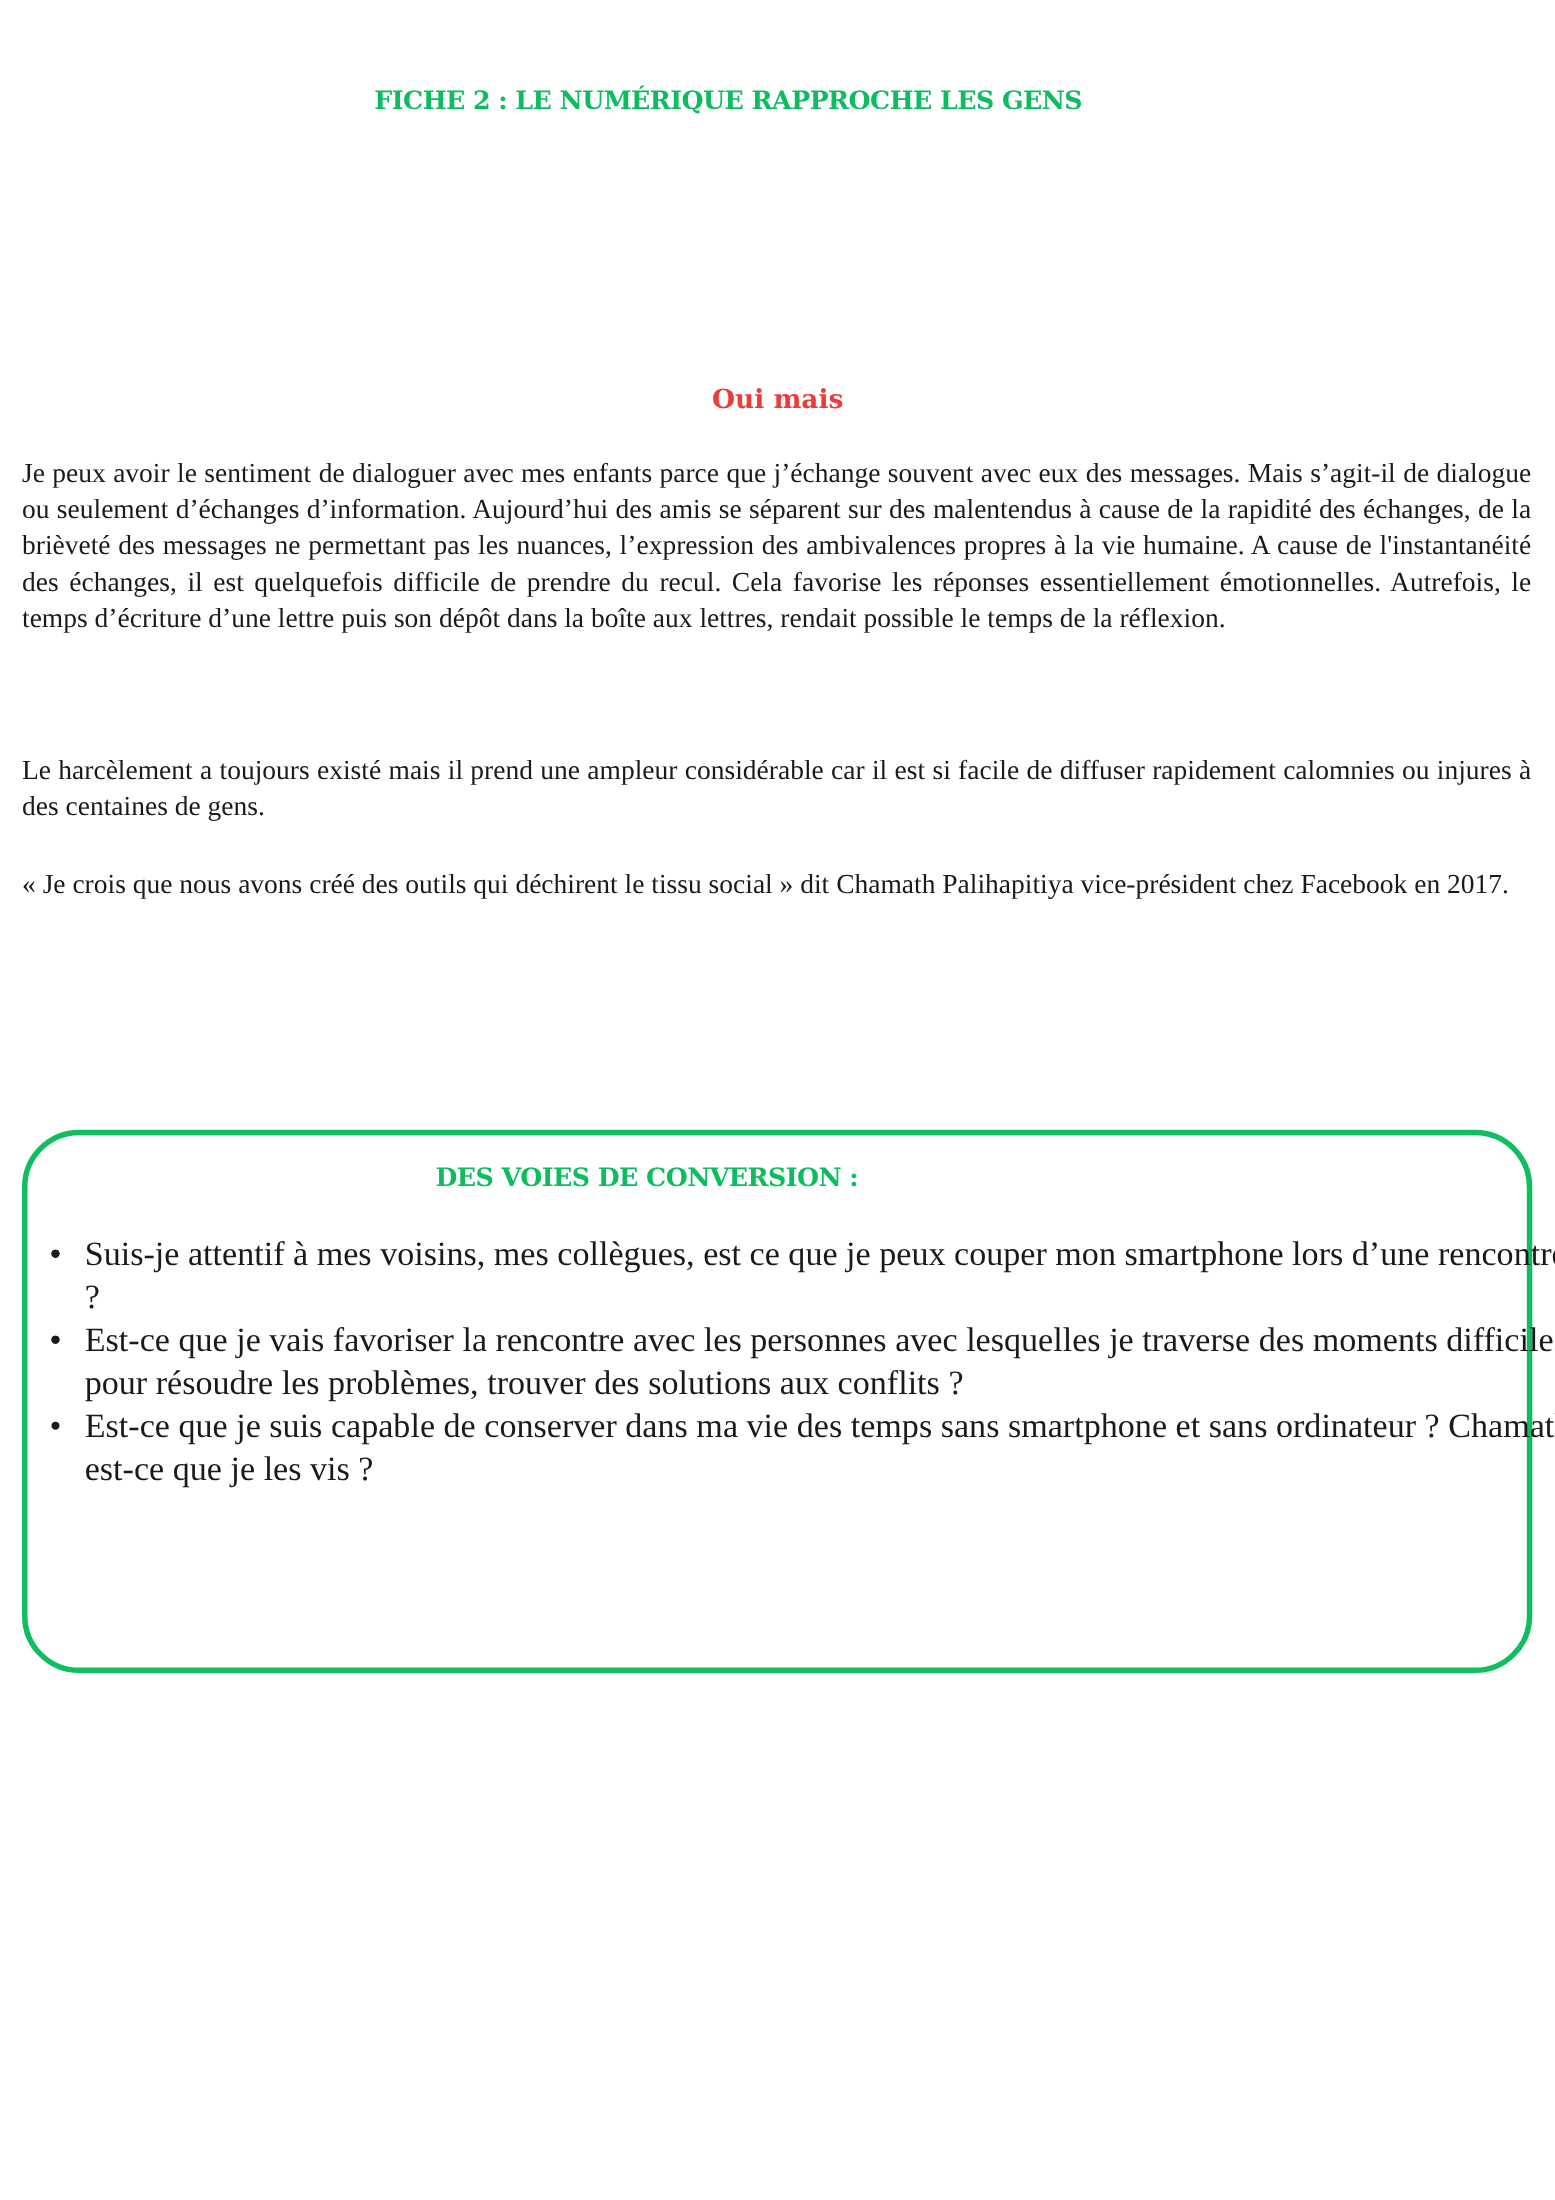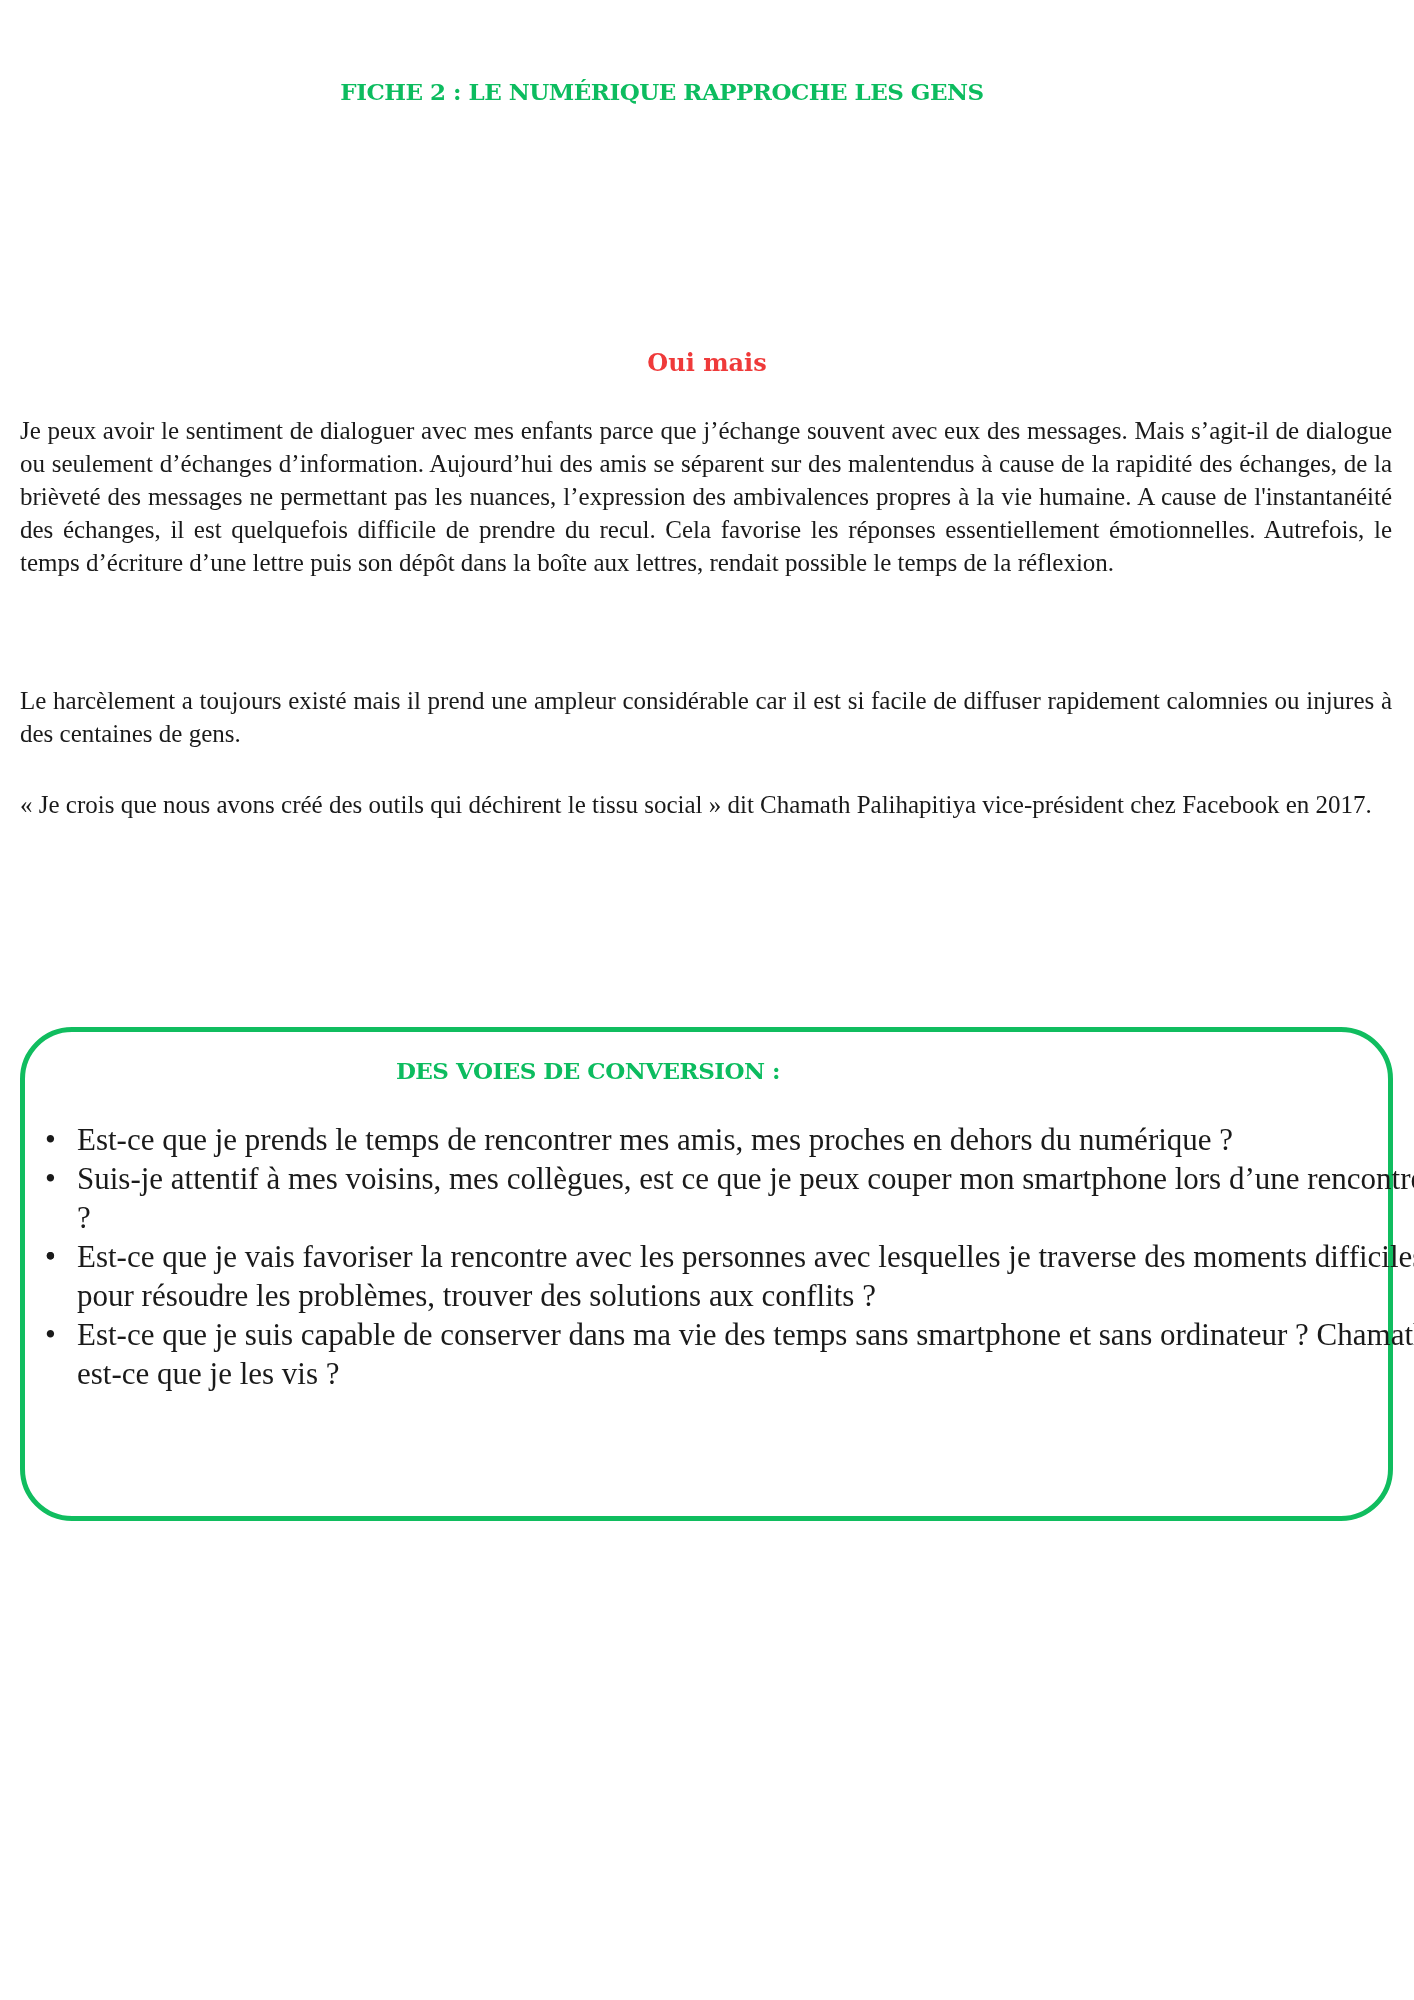--- a/index.html
+++ b/index.html
@@ -28,18 +28,18 @@
 <div class="sub">Oui mais</div>
 
 <div class="p p2">Je peux avoir le sentiment de dialoguer avec mes enfants parce que j’échange souvent avec eux des messages. Mais s’agit-il de dialogue ou seulement d’échanges d’information. Aujourd’hui des amis se séparent sur des malentendus à cause de la rapidité des échanges, de la brièveté des messages ne permettant pas les nuances, l’expression des ambivalences propres à la vie humaine. A cause de l'instantanéité des échanges, il est quelquefois difficile de prendre du recul. Cela favorise les réponses essentiellement émotionnelles. Autrefois, le temps d’écriture d’une lettre puis son dépôt dans la boîte aux lettres, rendait possible le temps de la réflexion.</div>
 <div class="p p3">Le harcèlement a toujours existé mais il prend une ampleur considérable car il est si facile de diffuser rapidement calomnies ou injures à des centaines de gens.</div>
 <div class="p p4">« Je crois que nous avons créé des outils qui déchirent le tissu social » dit Chamath Palihapitiya vice-président chez Facebook en 2017.</div>
 
 <div class="box"></div>
 <div class="box-title">DES VOIES DE CONVERSION :</div>
 
 <ul>
-  <li><span class="bullet">•</span><span>Est-ce que je prends le temps de rencontrer mes amis, mes proches en dehors du numérique ?</span></li>
+  <li><span class="bullet">•</span></li>
   <li><span class="bullet">•</span><span>Suis-je attentif à mes voisins, mes collègues, est ce que je peux couper mon smartphone lors d’une rencontre ?</span></li>
   <li><span class="bullet">•</span></li>
   <li><span class="bullet">•</span><span>Est-ce que je vais favoriser la rencontre avec les personnes avec lesquelles je traverse des moments difficiles pour résoudre les problèmes, trouver des solutions aux conflits ?</span></li>
   <li><span class="bullet">•</span><span>Est-ce que je suis capable de conserver dans ma vie des temps sans smartphone et sans ordinateur ? Chamath est-ce que je les vis ?</span></li>
 </ul>
 
 </body></html>

